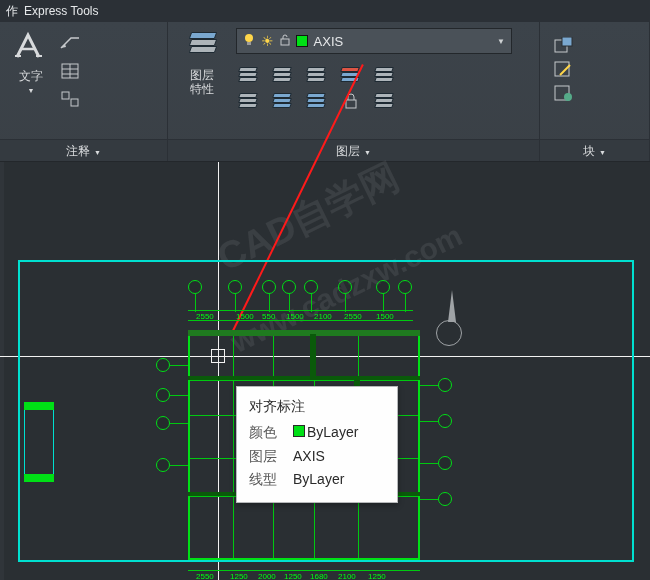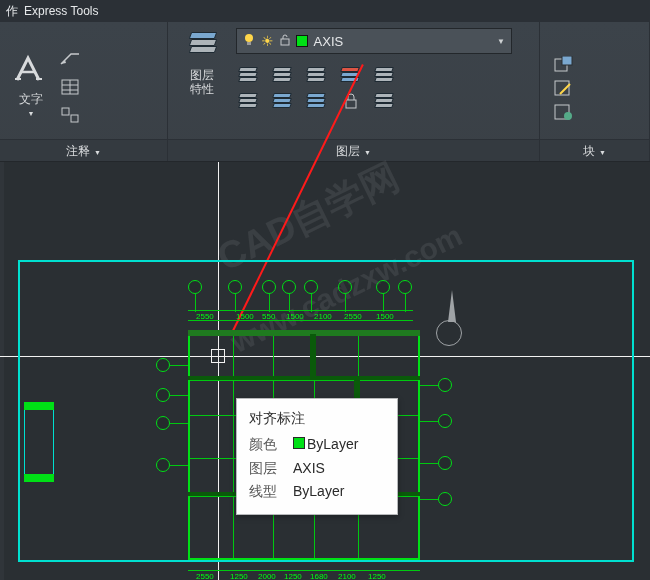--- a/index.html
+++ b/index.html
@@ -25,21 +25,21 @@
   .ribbon {
     height: 140px;
     background: linear-gradient(#3c434a,#3a4046);
     border-bottom: 1px solid #23272b;
     display: flex;
   }
   .panel {
     display: flex; flex-direction: column;
     border-right: 1px solid #2b3036;
   }
-  .panel-body { flex: 1; display: flex; align-items: center; padding: 6px 8px 0 8px; }
+  .panel-body { flex: 1; display: flex; align-items: flex-start; padding: 6px 8px 0 8px; }
   .panel-title {
     height: 22px; line-height: 22px;
     text-align: center; font-size: 12px;
     color: #d8dadc;
     background: #343a40;
     border-top: 1px solid #2b3036;
   }
   .panel-title .chev { font-size: 7px; margin-left: 4px; }
   .big-btn {
     display: flex; flex-direction: column; align-items: center;
@@ -472,21 +472,21 @@
     <div class="dim-text" style="left:292px; top:312px">1680</div>
     <div class="dim-text" style="left:320px; top:312px">2100</div>
     <div class="dim-text" style="left:350px; top:312px">1250</div>
 
     <div class="compass" style="left:418px; top:30px;">
       <div class="needle"></div>
       <div class="dia"></div>
     </div>
   </div>
 
-  <div class="tooltip" style="left:236px; top:236px;">
+  <div class="tooltip" style="left:236px; top:224px;">
     <div class="hdr">对齐标注</div>
     <div class="row">
       <span class="lbl">颜色</span>
       <span><span class="sw"></span><span>ByLayer</span></span>
     </div>
     <div class="row">
       <span class="lbl">图层</span>
       <span>AXIS</span>
     </div>
     <div class="row">

